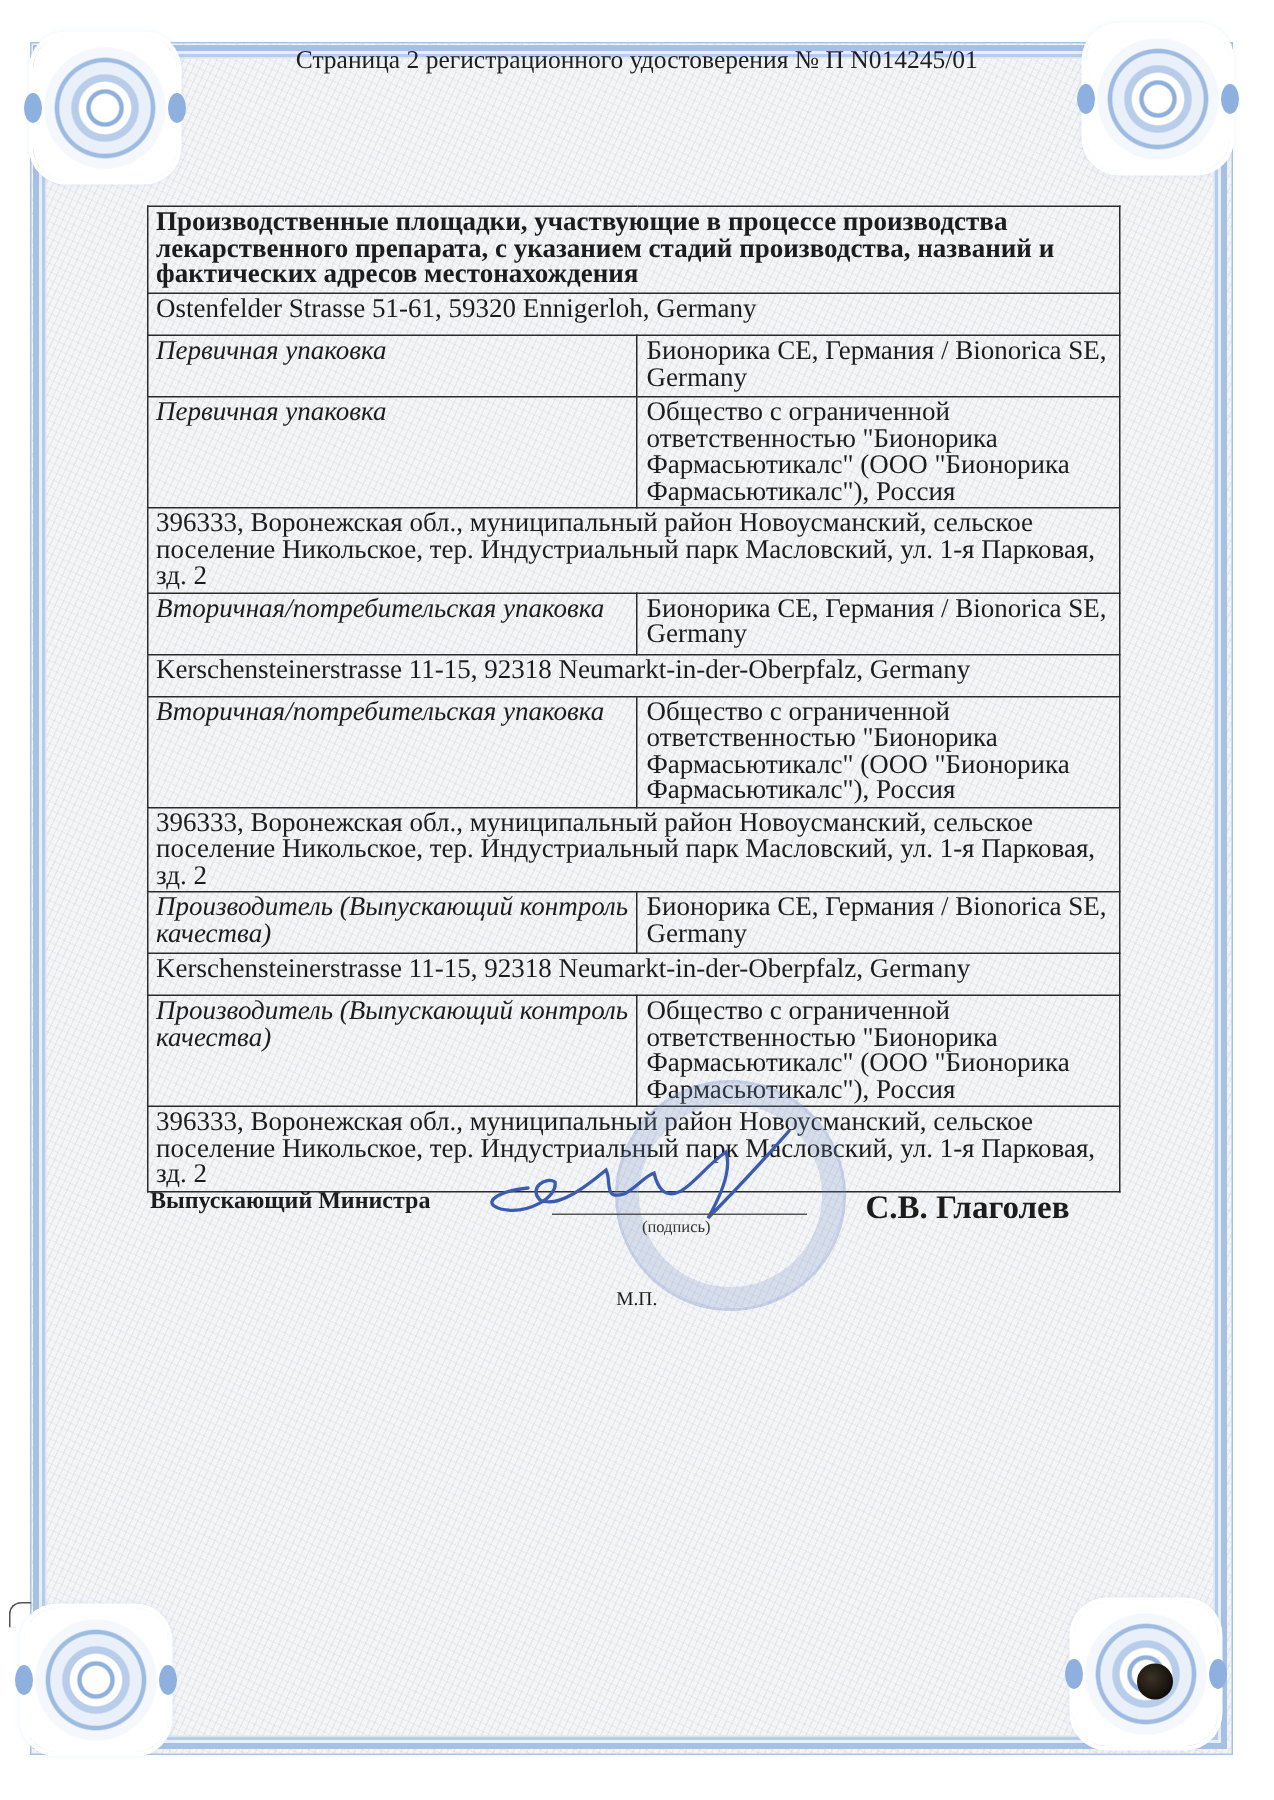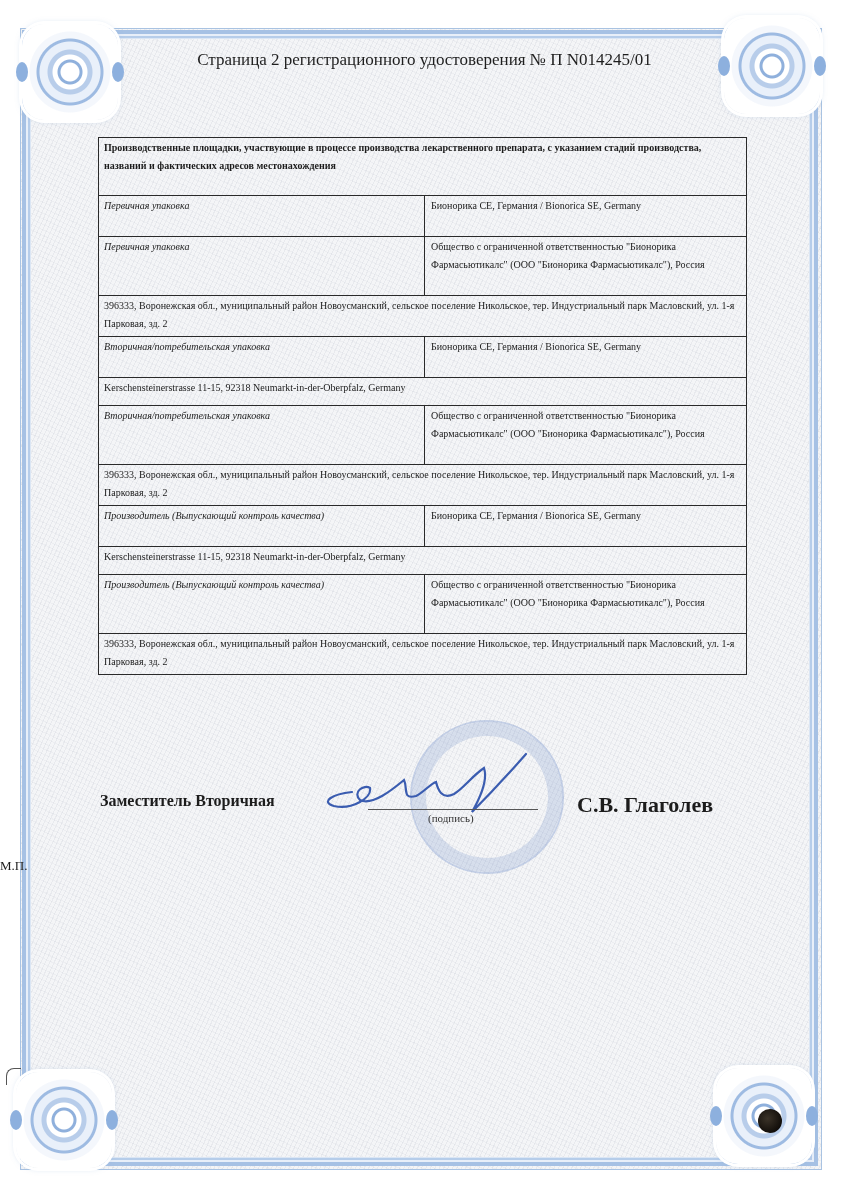--- a/index.html
+++ b/index.html
@@ -36,46 +36,46 @@
   .rosette::after { right:-6px; top:38px; width:12px; height:20px; }
   .ros-tl { left:22px; top:24px; }
   .ros-tr { left:724px; top:18px; }
   .ros-bl { left:16px; top:1072px; }
   .ros-br { left:716px; top:1068px; }
   .hole {
     position:absolute; left:758px; top:1109px; width:24px; height:24px; border-radius:50%;
     background:radial-gradient(circle at 40% 40%, #3b3328, #120e0a 70%);
   }
   .page-title {
-    position:absolute; left:0; width:849px; top:50px; text-align:center;
+    position:absolute; left:0; width:849px; top:30px; text-align:center;
     font-size:17px; color:#1e1e1e;
   }
   table.sites {
     position:absolute; left:98px; top:137px; width:648px;
     border-collapse:collapse; table-layout:fixed;
-    font-size:10px; line-height:17.5px;
+    font-size:18px; line-height:17.5px;
   }
   table.sites td {
     border:1.6px solid #2a2a2a; vertical-align:top; padding:1px 5px 2px 5px;
   }
   .hdr td { font-weight:bold; height:54px; padding-top:4px; }
   .stage { font-style:italic; }
   .addr td { padding-left:8px; }
   .h-two td { height:37px; padding-top:2px; }
   .h-one td { height:24px; padding-top:3px; }
   .h-three td { height:55px; padding-top:2px; }
   .org { padding-left:6px !important; }
   .sign-row {
     position:absolute; top:792px; left:100px; width:650px; height:40px;
   }
   .sign-role { position:absolute; left:0; top:0; font-weight:bold; font-size:16px; }
   .sign-line { position:absolute; left:268px; top:17px; width:170px; border-bottom:1px solid #555; }
   .sign-caption { position:absolute; left:328px; top:20px; font-size:11px; color:#333; }
   .sign-name { position:absolute; left:477px; top:0; font-weight:bold; font-size:22px; }
-  .stamp-place { position:absolute; left:0; width:849px; top:858px; font-size:13px; }
+  .stamp-place { position:absolute; left:0; width:849px; top:858px; text-align:center; font-size:13px; }
   .stamp {
     position:absolute; left:410px; top:720px; width:150px; height:150px; border-radius:50%;
     border:2px solid rgba(110,140,200,0.35);
     box-shadow: inset 0 0 0 12px rgba(255,255,255,0), inset 0 0 0 14px rgba(110,140,200,0.22);
   }
   .signature { position:absolute; left:312px; top:740px; }
   .edge-mark { position:absolute; left:6px; top:1068px; width:14px; height:16px; border-left:1.5px solid #555; border-top:1.5px solid #555; border-radius:8px 0 0 0; }
 </style>
 </head>
 <body>
@@ -94,20 +94,23 @@
 <table class="sites">
   <colgroup>
       <col style="width:326px">
       <col style="width:322px">
     </colgroup>
   <tbody>
       <tr class="hdr">
     <td colspan="2">Производственные площадки, участвующие в процессе производства лекарственного препарата, с указанием стадий производства, названий и фактических адресов местонахождения</td>
   </tr>
 
+  <tr class="h-one addr">
+    <td colspan="2">Ostenfelder Strasse 51-61, 59320 Ennigerloh, Germany</td>
+  </tr>
 
   <tr class="h-two">
     <td class="stage">Первичная упаковка</td>
     <td class="org">Бионорика СЕ, Германия / Bionorica SE, Germany</td>
   </tr>
 
   <tr class="h-three">
     <td class="stage">Первичная упаковка</td>
     <td class="org">Общество с ограниченной ответственностью "Бионорика Фармасьютикалс" (ООО "Бионорика Фармасьютикалс"), Россия</td>
   </tr>
@@ -149,18 +152,18 @@
 </tbody>
   </table>
 
 <div class="stamp"></div>
 
 <svg class="signature" width="240" height="90" viewBox="0 0 240 90">
   <path d="M40 52 C20 54, 8 62, 22 66 C40 70, 60 58, 58 48 C52 44, 40 52, 48 60 C60 66, 80 50, 92 40 C96 48, 90 60, 104 56 C112 52, 118 44, 124 42 C126 50, 130 60, 142 54 C152 48, 160 36, 172 28 C176 40, 168 58, 160 72 C176 56, 200 30, 214 14" fill="none" stroke="#3a5cb0" stroke-width="2.2" stroke-linecap="round"></path>
 </svg>
 
 <div class="sign-row">
-  <div class="sign-role">Заместитель Вторичная</div>
+  <div class="sign-role">Выпускающий Министра</div>
   <div class="sign-line"></div>
   <div class="sign-caption">(подпись)</div>
   <div class="sign-name">С.В. Глаголев</div>
 </div>
 <div class="stamp-place">М.П.</div>
 
 </body></html>

